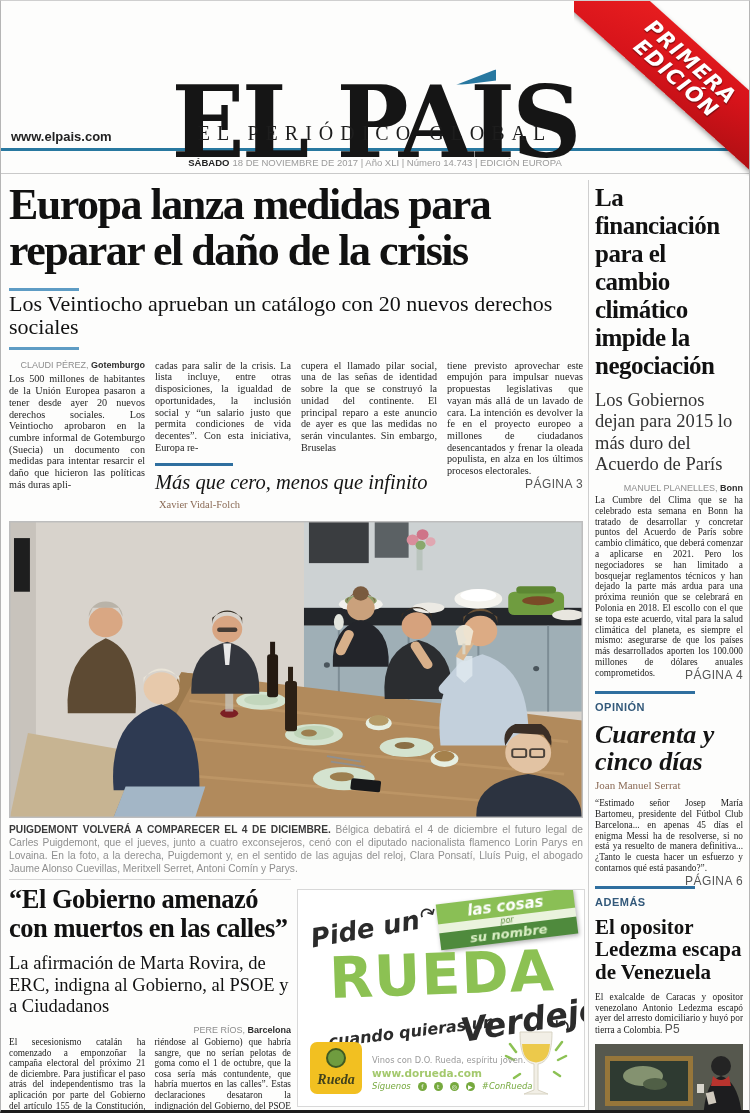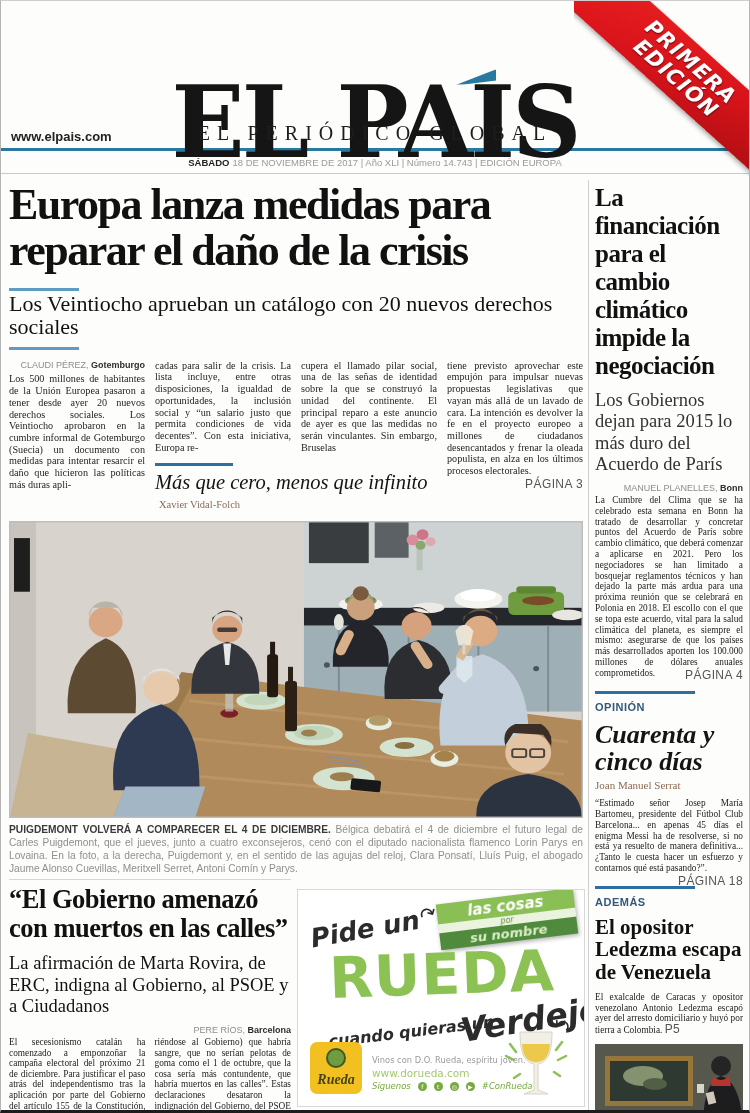--- a/index.html
+++ b/index.html
@@ -82,21 +82,21 @@
   #ad-verdejo{position:absolute;left:162px;top:110px;font-size:33px;font-weight:bold;font-style:italic;
     transform:rotate(-9deg);color:#2b2b2b;}
   #ad-logo{position:absolute;left:12px;bottom:12px;width:52px;height:52px;background:#f2c021;
     border-radius:7px;text-align:center;}
   #ad-logo .lg-circle{display:block;width:20px;height:20px;border-radius:50%;
     background:#6f9c3f;border:2px solid #3f5a22;margin:6px auto 1px;}
   #ad-logo .lg-text{font-family:"Liberation Serif",serif;font-weight:bold;font-style:italic;
     font-size:14px;color:#43431c;}
   #ad-info{position:absolute;left:74px;bottom:14px;line-height:1.35;}
   #ad-info .l1{font-size:8.3px;color:#9a9a9a;}
-  #ad-info .l2{font-size:10.5px;font-weight:normal;color:#a4c96e;}
+  #ad-info .l2{font-size:10.5px;font-weight:bold;color:#a4c96e;}
   #ad-info .l3{font-size:8.5px;color:#76a93e;font-style:italic;display:flex;align-items:center;gap:7px;}
   .soc{display:inline-block;width:9px;height:9px;border-radius:50%;background:#76a93e;color:#fff;
     font-size:6px;line-height:9px;text-align:center;font-style:normal;}
   
   .h-right{font-size:25px;line-height:1.12;font-weight:bold;letter-spacing:-.5px;margin:4px 0 10px;color:#111;}
   .deck-right{font-size:18.5px;line-height:1.15;color:#333;margin:0 0 8px;}
   .rbody{font-size:9.3px;line-height:10.8px;text-align:justify;}
   .seclab{margin:12px 0 6px;}
   .seclab .secrule{display:block;width:100px;height:3px;background:#2f6f9f;margin-bottom:3px;}
   .seclab span{font-family:"Liberation Sans",sans-serif;font-weight:bold;font-size:11px;
@@ -297,21 +297,21 @@
     <p class="deck-right">Los Gobiernos dejan para 2015 lo más duro del Acuerdo de París</p>
     <p class="byline"><span>MANUEL PLANELLES,</span> <b>Bonn</b></p>
     <div class="rbody"><span>La Cumbre del Clima que se ha celebrado esta semana en Bonn ha tratado de desarrollar y concretar puntos del Acuerdo de París sobre cambio climático, que deberá comenzar a aplicarse en 2021. Pero los negociadores se han limitado a bosquejar reglamentos técnicos y han dejado la parte más ardua para una próxima reunión que se celebrará en Polonia en 2018. El escollo con el que se topa este acuerdo, vital para la salud climática del planeta, es siempre el mismo: asegurarse de que los países más desarrollados aporten los 100.000 millones de dólares anuales comprometidos.</span><span class="pgref">PÁGINA 4</span></div>
 
     <div class="seclab">
       <i class="secrule"></i>
       <span>OPINIÓN</span>
     </div>
     <h3 class="op-title">Cuarenta y cinco días</h3>
     <p class="op-author">Joan Manuel Serrat</p>
-    <div class="rbody"><span>“Estimado señor Josep María Bartomeu, presidente del Fútbol Club Barcelona... en apenas 45 días el enigma Messi ha de resolverse, si no está ya resuelto de manera definitiva... ¿Tanto le cuesta hacer un esfuerzo y contarnos qué está pasando?”.</span><span class="pgref">PÁGINA 18</span></div>
+    <div class="rbody"><span>“Estimado señor Josep María Bartomeu, presidente del Fútbol Club Barcelona... en apenas 45 días el enigma Messi ha de resolverse, si no está ya resuelto de manera definitiva... ¿Tanto le cuesta hacer un esfuerzo y contarnos qué está pasando?”.</span><span class="pgref">PÁGINA 6</span></div>
 
     <div class="seclab">
       <i class="secrule"></i>
       <span>ADEMÁS</span>
     </div>
     <h3 class="h-ademas">El opositor Ledezma escapa de Venezuela</h3>
     <div class="rbody"><span>El exalcalde de Caracas y opositor venezolano Antonio Ledezma escapó ayer del arresto domiciliario y huyó por tierra a Colombia.</span> <span class="pgref" style="float:none">P5</span></div>
 
     <div id="painting-frame">
       <svg width="148" height="84" viewBox="0 0 148 84" preserveAspectRatio="none">

